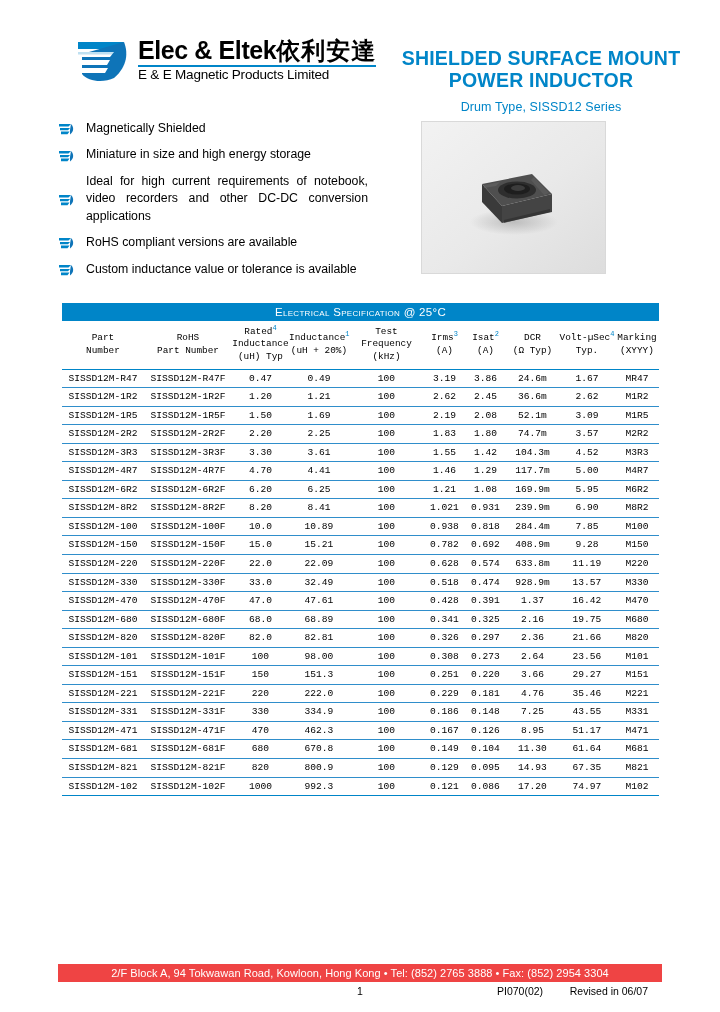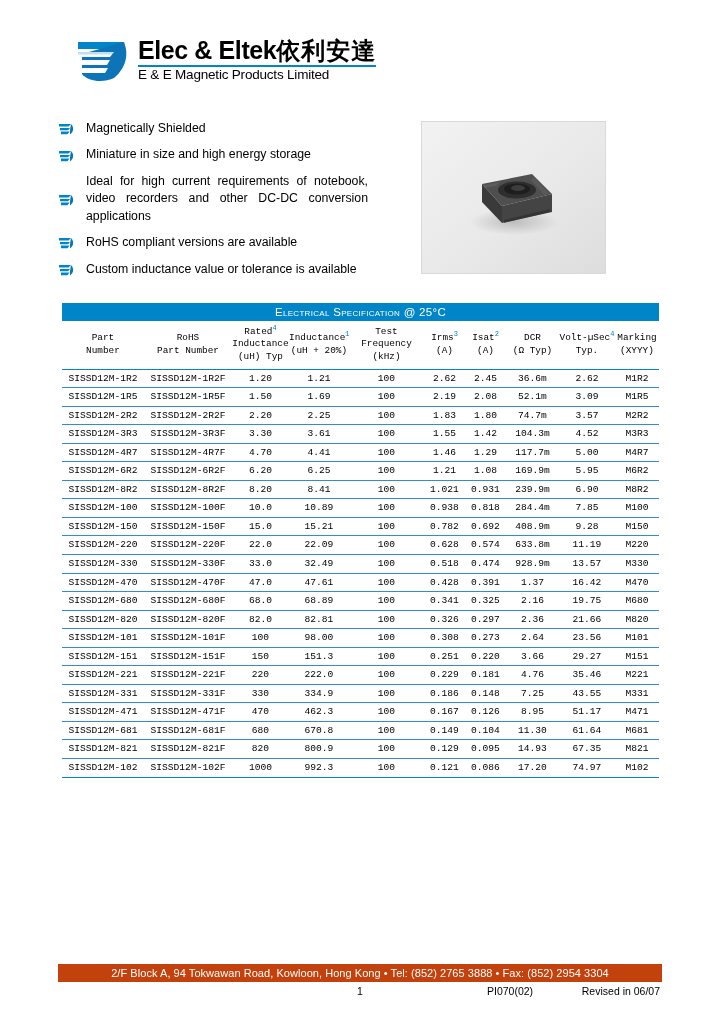--- a/index.html
+++ b/index.html
@@ -48,26 +48,26 @@
     border-bottom:1.6px solid #0085c8;
   }
   .vsep{border-left:1.3px solid #0085c8;}
   table.spec tbody td{height:17.55px;line-height:17.55px;font-size:9.6px;white-space:nowrap;}
   table.spec tbody tr td{border-bottom:1px solid #2f8ecb;}
   table.spec tbody tr:last-child td{border-bottom:1.6px solid #0085c8;margin-left:16px;}
   sup{color:#0085c8;font-size:7px;vertical-align:super;line-height:0;}
 
   
   .footer{position:absolute;left:58px;top:964px;width:604px;}
-  .footer-bar{background:#c2410c;color:#fff;text-align:center;font-size:11px;
+  .footer-bar{background:#ef4444;color:#fff;text-align:center;font-size:11px;
     padding:2.5px 0 3px 0;letter-spacing:0.05px;white-space:nowrap;}
   .footer-row{position:relative;height:20px;margin-top:3px;font-size:10.5px;}
   .f-page{position:absolute;left:0;right:0;text-align:center;}
-  .f-code{position:absolute;left:429px;}
-  .f-rev{position:absolute;right:2px;}
+  .f-code{position:absolute;left:439px;}
+  .f-rev{position:absolute;right:14px;}
 </style>
 </head>
 <body>
 
 <div class="page">
 
   <div class="header">
 
     <div class="logo-block">
       <span class="logo-mark">
@@ -80,20 +80,27 @@
           <path d="M4 16 H40 L38 18.5 H4 Z" fill="#0085c8" opacity="0.25"></path>
         </svg>
       </span>
       <span class="logo-text">
         <div class="logo-line1"><span>Elec &amp; Eltek</span><span class="cn">依利安達</span></div>
         <div class="logo-rule"></div>
         <div class="logo-line2">E &amp; E Magnetic Products Limited</div>
       </span>
     </div>
 
+    <div class="title-block">
+      <div class="title-main">
+        <div>SHIELDED SURFACE MOUNT</div>
+        <div>POWER INDUCTOR</div>
+      </div>
+      <div class="title-sub">Drum Type, SISSD12 Series</div>
+    </div>
   </div>
 
   <div class="bullets">
 
     <div class="bullet">
       <span class="bullet-icon">
         <svg viewBox="0 0 18 15" width="18" height="15">
           <path d="M1 2 H13 L10.5 4.6 H1 Z" fill="#0085c8"></path>
           <path d="M13 2 C16 5, 16 9.5, 12 12.5 L12 8 Z" fill="#0e74b8"></path>
           <path d="M2 6 H12 L10 8.3 H2 Z" fill="#0085c8"></path>
@@ -239,20 +246,32 @@
             <div>Typ.</div>
           </th>
           <th>
             <div>Marking</div>
             <div>(XYYY)</div>
           </th>
         </tr>
       </thead>
       <tbody id="spec-body">
           <tr>
+            <td>SISSD12M-R47</td>
+            <td>SISSD12M-R47F</td>
+            <td class="vsep">0.47</td>
+            <td class="vsep">0.49</td>
+            <td>100</td>
+            <td class="vsep">3.19</td>
+            <td>3.86</td>
+            <td>24.6m</td>
+            <td class="vsep">1.67</td>
+            <td>MR47</td>
+          </tr>
+          <tr>
             <td>SISSD12M-1R2</td>
             <td>SISSD12M-1R2F</td>
             <td class="vsep">1.20</td>
             <td class="vsep">1.21</td>
             <td>100</td>
             <td class="vsep">2.62</td>
             <td>2.45</td>
             <td>36.6m</td>
             <td class="vsep">2.62</td>
             <td>M1R2</td>

